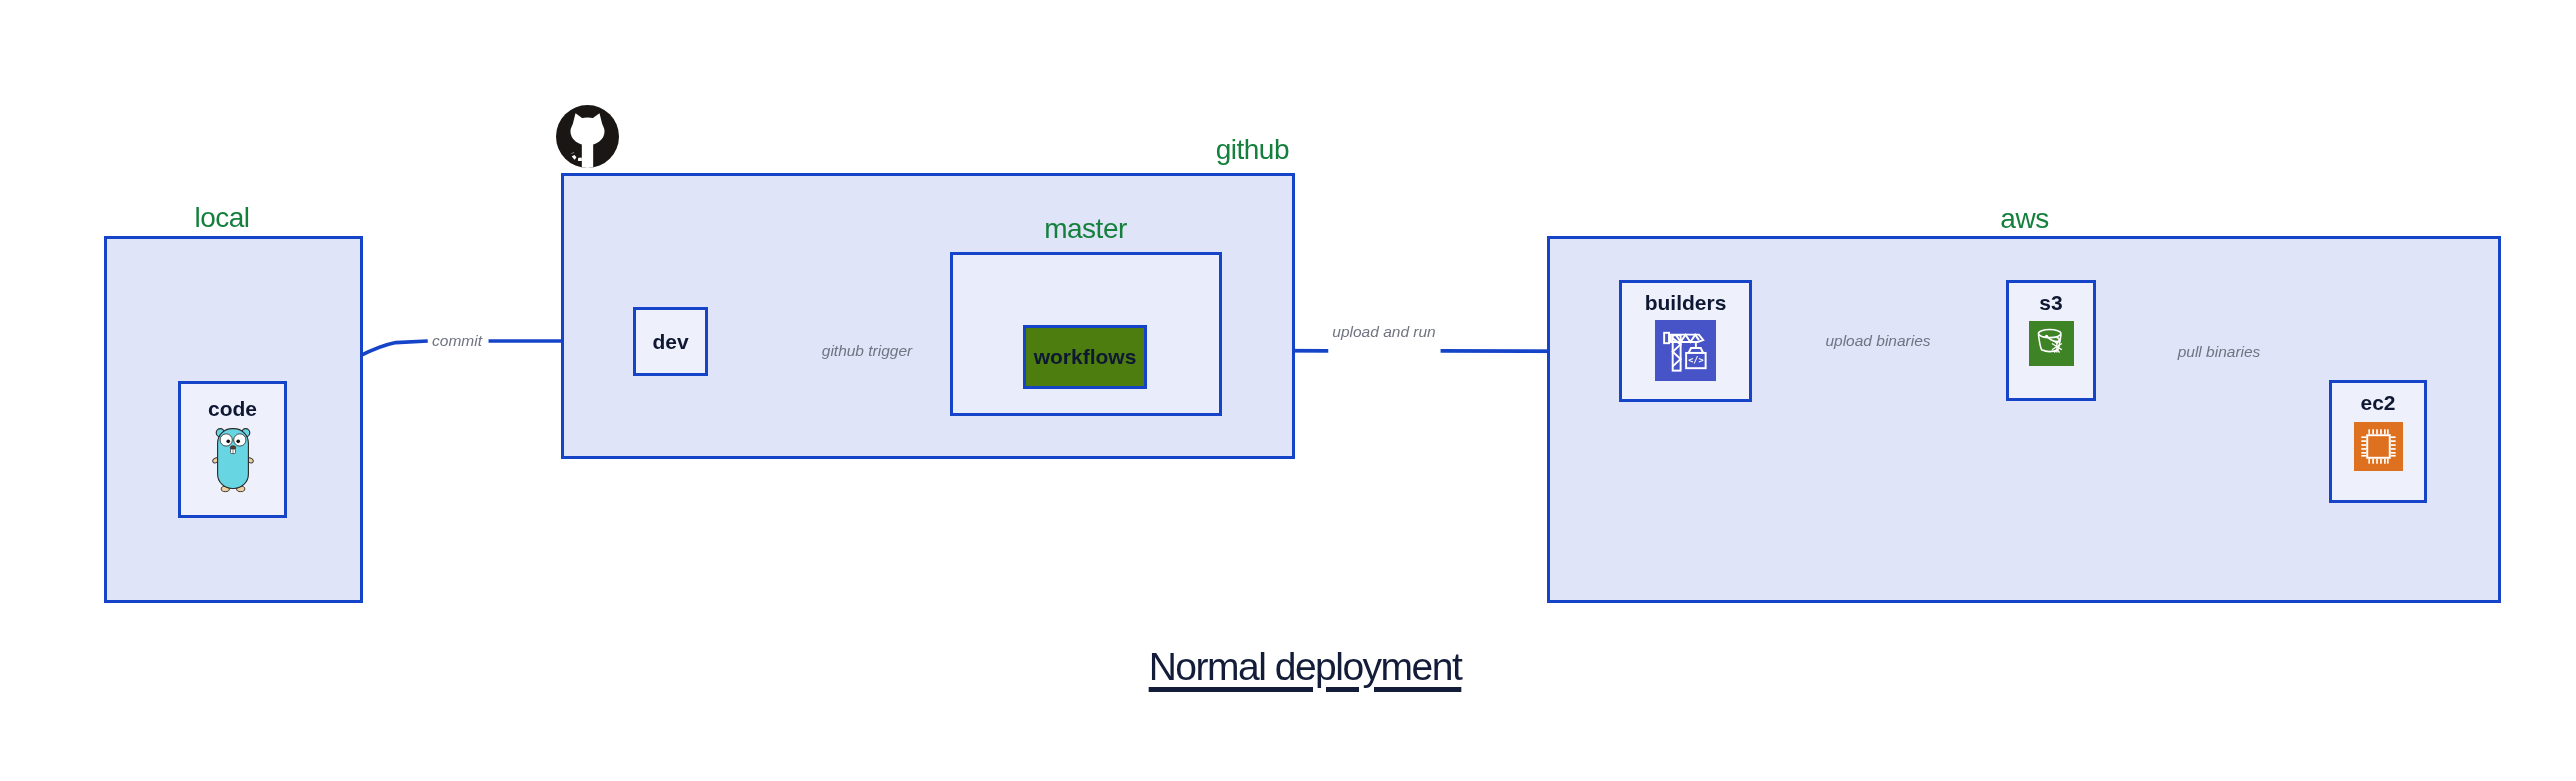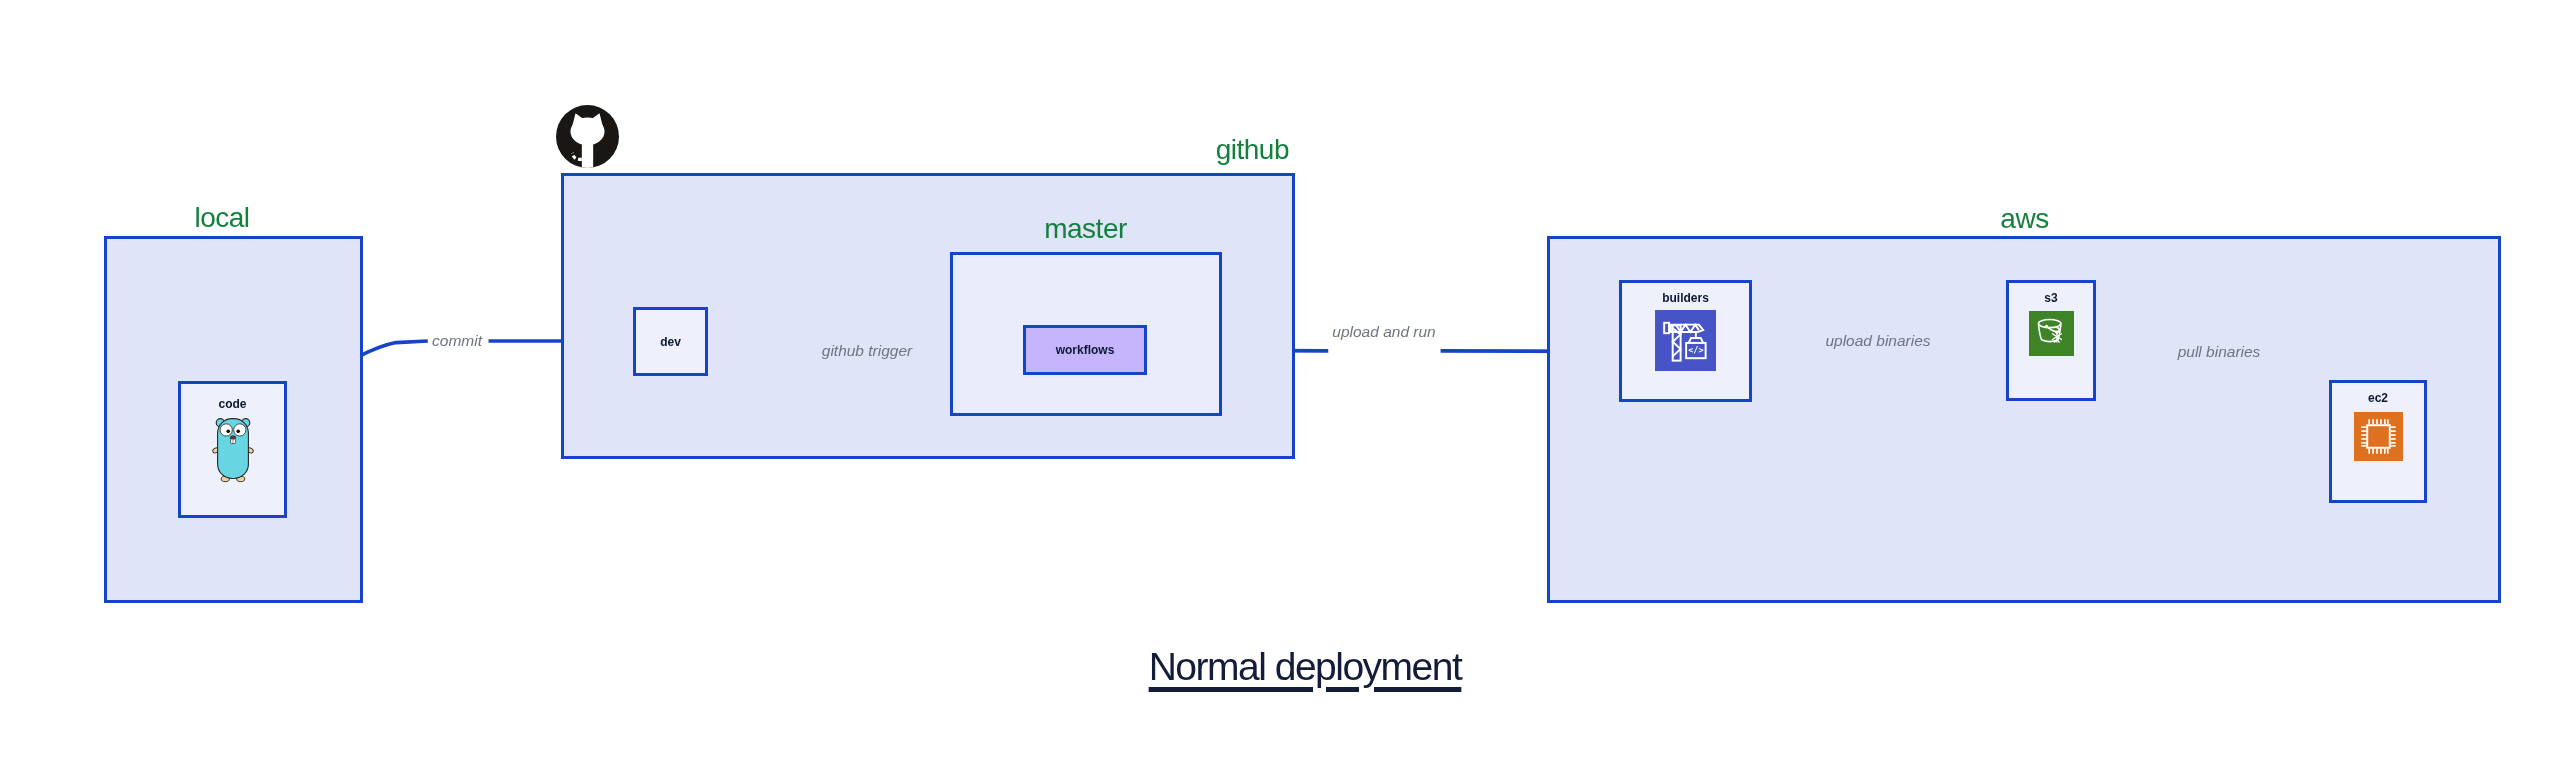--- a/index.html
+++ b/index.html
@@ -11,21 +11,21 @@
   .wires path{stroke:#1544c8;stroke-width:7;fill:none;}
   .wires polygon{fill:#1544c8;stroke:none;}
   .group-box{position:absolute;border:3.6px solid #1544c8;background:#dfe4f8;box-sizing:border-box;}
   .sub-box{position:absolute;border:3.1px solid #1544c8;background:#e9edfb;box-sizing:border-box;}
   .node-box{position:absolute;border:3.1px solid #1544c8;background:#eef1fc;box-sizing:border-box;
     display:flex;flex-direction:column;align-items:center;}
   .node-box.center{justify-content:center;}
   .section-label{position:absolute;color:#15803d;font-size:28px;letter-spacing:-0.5px;
     white-space:nowrap;text-align:center;}
   .section-label.right{text-align:right;}
-  .node-label{color:#0e1833;font-weight:bold;font-size:12px;text-align:center;white-space:nowrap;}
+  .node-label{color:#0e1833;font-weight:bold;font-size:21px;text-align:center;white-space:nowrap;}
   .edge-label{position:absolute;color:#6f7480;font-size:15.5px;font-style:italic;
     transform:translate(-50%,-50%);white-space:nowrap;}
   .title{
     position:absolute;left:1099px;top:645px;width:412px;text-align:center;
     color:#131c38;font-size:39px;letter-spacing:-1.5px;white-space:nowrap;
     text-decoration:underline;text-decoration-thickness:4.6px;text-underline-offset:7.2px;
   }
   .icon{display:block;}
 </style>
 </head>
@@ -107,21 +107,21 @@
   <div class="section-label right" style="left:1109px;top:134px;width:180px;">github</div>
   <div class="group-box" style="left:561px;top:173px;width:734px;height:286px;"></div>
 
   <div class="node-box center" style="left:633px;top:307px;width:75px;height:69px;">
     <div class="node-label">dev</div>
   </div>
 
   <div class="section-label" style="left:1008px;top:213px;width:155px;">master</div>
   <div class="sub-box" style="left:950px;top:252px;width:272px;height:164px;"></div>
 
-  <div class="node-box center" style="left:1023px;top:325px;width:124px;height:50px;background:#c4b5fd;">
+  <div class="node-box center" style="left:1023px;top:325px;width:124px;height:64px;background:#4d7c0f;">
     <div class="node-label">workflows</div>
   </div>
 
   <div class="section-label" style="left:1947px;top:203px;width:155px;">aws</div>
   <div class="group-box" style="left:1547px;top:236px;width:954px;height:367px;"></div>
 
   <div class="node-box" style="left:1619px;top:280px;width:133px;height:122px;padding-top:8.2px;">
     <div class="node-label">builders</div>
     <svg class="icon" width="61" height="61" viewBox="0 0 100 100" style="margin-top:5.2px;">
       <rect x="0" y="0" width="100" height="100" fill="#4754c7"></rect>

